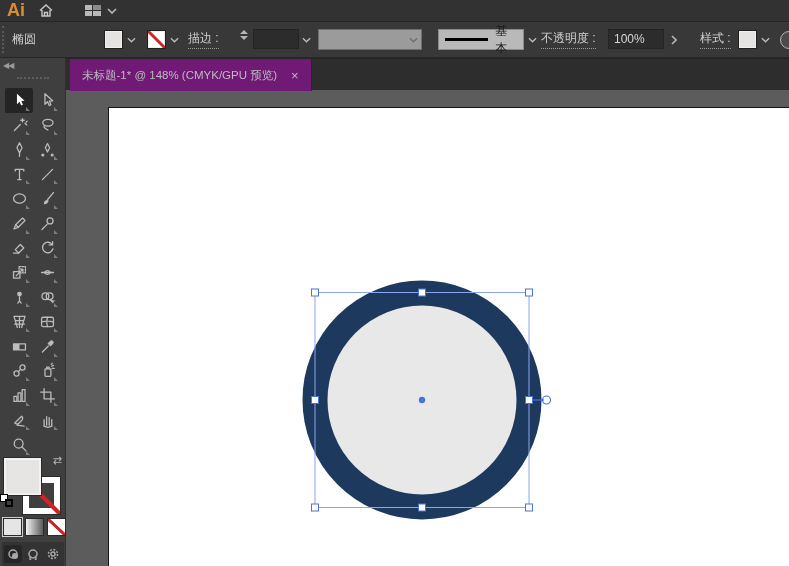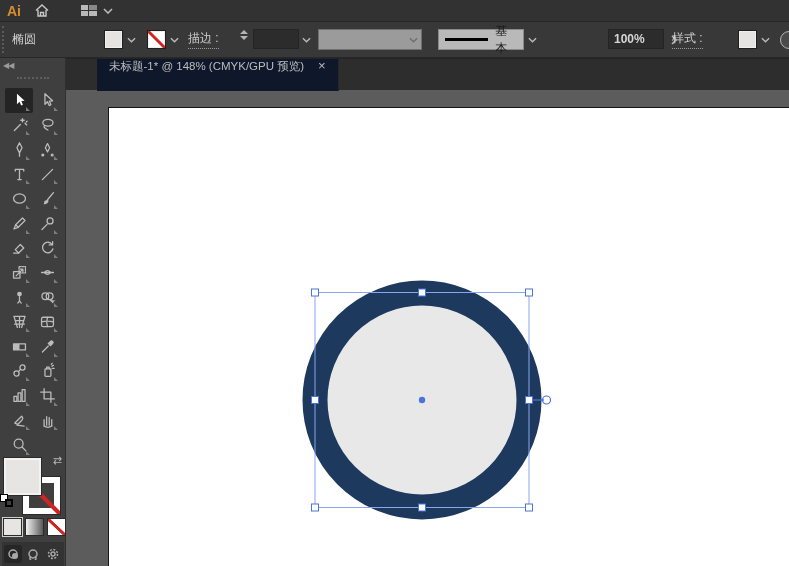--- a/index.html
+++ b/index.html
@@ -1,21 +1,21 @@
 <!DOCTYPE html>
 <html><head>
 <meta charset="utf-8">
 <style>
   * { margin:0; padding:0; box-sizing:border-box; }
   html,body { width:789px; height:566px; overflow:hidden; }
   body { font-family:"Liberation Sans","DejaVu Sans",sans-serif; background:#5c5c5c; position:relative; font-size:12px; -webkit-font-smoothing:antialiased; }
 
   
   .menubar { position:absolute; left:0; top:0; width:789px; height:22px; background:#323232; display:flex; align-items:center; border-bottom:1px solid #262626; z-index:30; }
-  .ai-logo { color:#d98e2e; font-weight:bold; font-size:14px; padding:0 8px 0 7px; letter-spacing:0; }
+  .ai-logo { color:#d98e2e; font-weight:bold; font-size:18px; padding:0 8px 0 7px; letter-spacing:0; }
   .home-btn { width:26px; height:22px; display:flex; align-items:center; justify-content:center; color:#c8c8c8; }
   .menu-items { display:flex; align-items:center; margin-left:28px; height:22px; }
   .menu-item { color:#d2d2d2; padding:0 10px; height:22px; line-height:22px; cursor:default; font-size:12px; }
   .workspace-switcher { display:flex; align-items:center; margin-left:26px; gap:5px; }
   .ws-icon { width:17px; height:12px; display:grid; grid-template-columns:7px 8px; grid-template-rows:5px 5px; gap:1px; }
   .ws-icon span { background:#b9b9b9; }
   .ws-icon span:nth-child(2){ background:#8a8a8a; }
   .chev { stroke:#b9b9b9; stroke-width:1.6; fill:none; }
 
   
@@ -35,21 +35,21 @@
   .field-dark { background:#2c2c2c; border:1px solid #242424; height:20px; color:#d6d6d6; display:flex; align-items:center; padding:0 5px; }
   .combo-disabled { background:#9b9b9b; border:1px solid #6f6f6f; height:21px; display:flex; align-items:center; justify-content:flex-end; padding-right:3px; }
   .combo-disabled .chev { stroke:#6e6e6e; }
   .brush-combo { background:#b9b9b9; border:1px solid #8a8a8a; height:21px; display:flex; align-items:center; padding:0 6px; color:#1a1a1a; gap:7px; }
   .brush-line { width:48px; height:3px; background:#000; }
   .opacity-arrow svg { stroke:#b5b5b5; }
   .partial-circle { position:absolute; right:-9px; top:9px; width:18px; height:18px; border-radius:50%; border:1.5px solid #b5b5b5; background:#4a4a4a; overflow:hidden; }
 
   
   .tabbar { position:absolute; left:66px; top:58px; width:723px; height:32px; background:#2d2d2d; border-top:1px solid #242424; z-index:28; }
-  .doc-tab { position:absolute; left:4px; top:0; height:32px; background:#0f172a; display:flex; padding:0 12px; gap:14px; color:#bcbcbc; font-size:11.5px; border-right:1px solid #272727;margin-left:27px; }
+  .doc-tab { position:absolute; left:4px; top:0; height:32px; background:#701a75; display:flex; align-items:center; padding:0 12px; gap:14px; color:#bcbcbc; font-size:11.5px; border-right:1px solid #272727; }
   .tab-close { color:#bcbcbc; font-size:13px; line-height:1; cursor:default; }
 
   
   .dock { position:absolute; left:0; top:58px; width:66px; height:508px; background:#3f3f3f; border-right:1px solid #303030; z-index:27; }
   .dock-collapse { position:absolute; left:3px; top:3px; color:#9a9a9a; font-size:8px; letter-spacing:-1px; }
   .dock-grip { position:absolute; left:17px; top:19px; width:32px; height:4px; border-top:2px dotted #5e5e5e; }
   .tools { position:absolute; left:5px; top:30px; width:56px; display:grid; grid-template-columns:28px 28px; }
   .tool { width:28px; height:24.6px; display:flex; align-items:center; justify-content:center; color:#bcbcbc; position:relative; }
   .tool svg { width:17px; height:17px; stroke:currentColor; fill:none; stroke-width:1.5; stroke-linecap:round; stroke-linejoin:round; }
   .tool.active { background:#242424; color:#fff; border-radius:2px; }
@@ -147,28 +147,31 @@
   <div class="cb brush-combo" style="left:438px; top:7px; width:86px;">
     <span class="brush-line"></span>
     <span>基本</span>
   </div>
   <div class="cb chevbtn" style="left:526px; top:8px;">
       <svg class="chev" width="9" height="6" viewBox="0 0 10 6">
         <path d="M1 1 L5 5 L9 1"></path>
       </svg>
     </div>
 
-  <div class="cb field-dark" style="left:608px; top:7px; width:56px;font-weight:bold;">100%</div>
+  <div class="cb" style="left:541px;">
+      <span class="dotted-label">不透明度 :</span>
+    </div>
+  <div class="cb field-dark" style="left:608px; top:7px; width:56px;">100%</div>
   <div class="cb opacity-arrow" style="left:671px;">
     <svg width="6" height="10" viewBox="0 0 6 10" fill="none" stroke-width="1.6">
         <path d="M1 1 L5 5 L1 9"></path>
       </svg>
   </div>
 
-  <div class="cb" style="left:672px;">
+  <div class="cb" style="left:700px;">
       <span class="dotted-label">样式 :</span>
     </div>
   <div class="cb" style="left:738px; gap:2px;">
     <span class="swatch"></span>
     <span class="chevbtn">
         <svg class="chev" width="9" height="6" viewBox="0 0 10 6">
           <path d="M1 1 L5 5 L9 1"></path>
         </svg>
       </span>
   </div>

